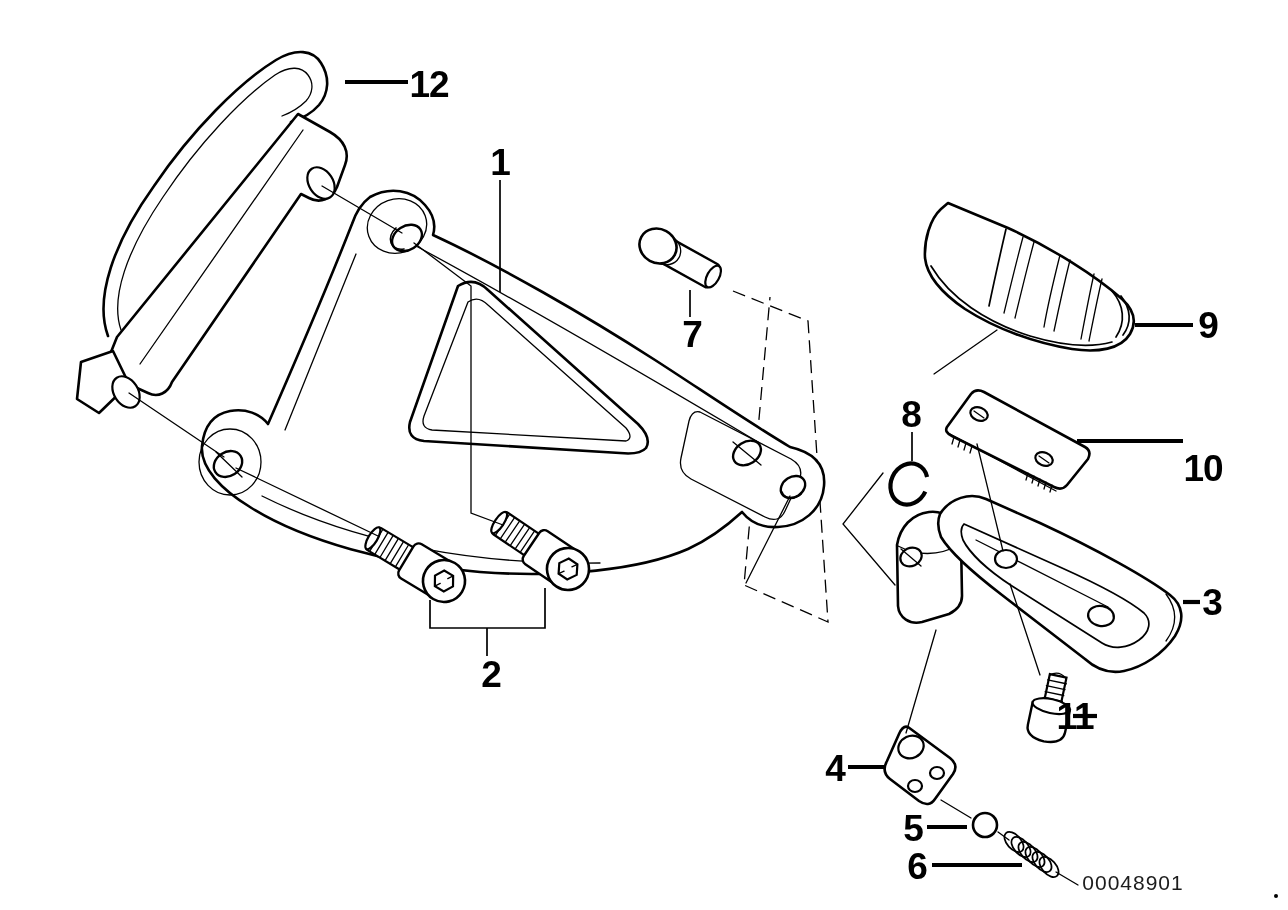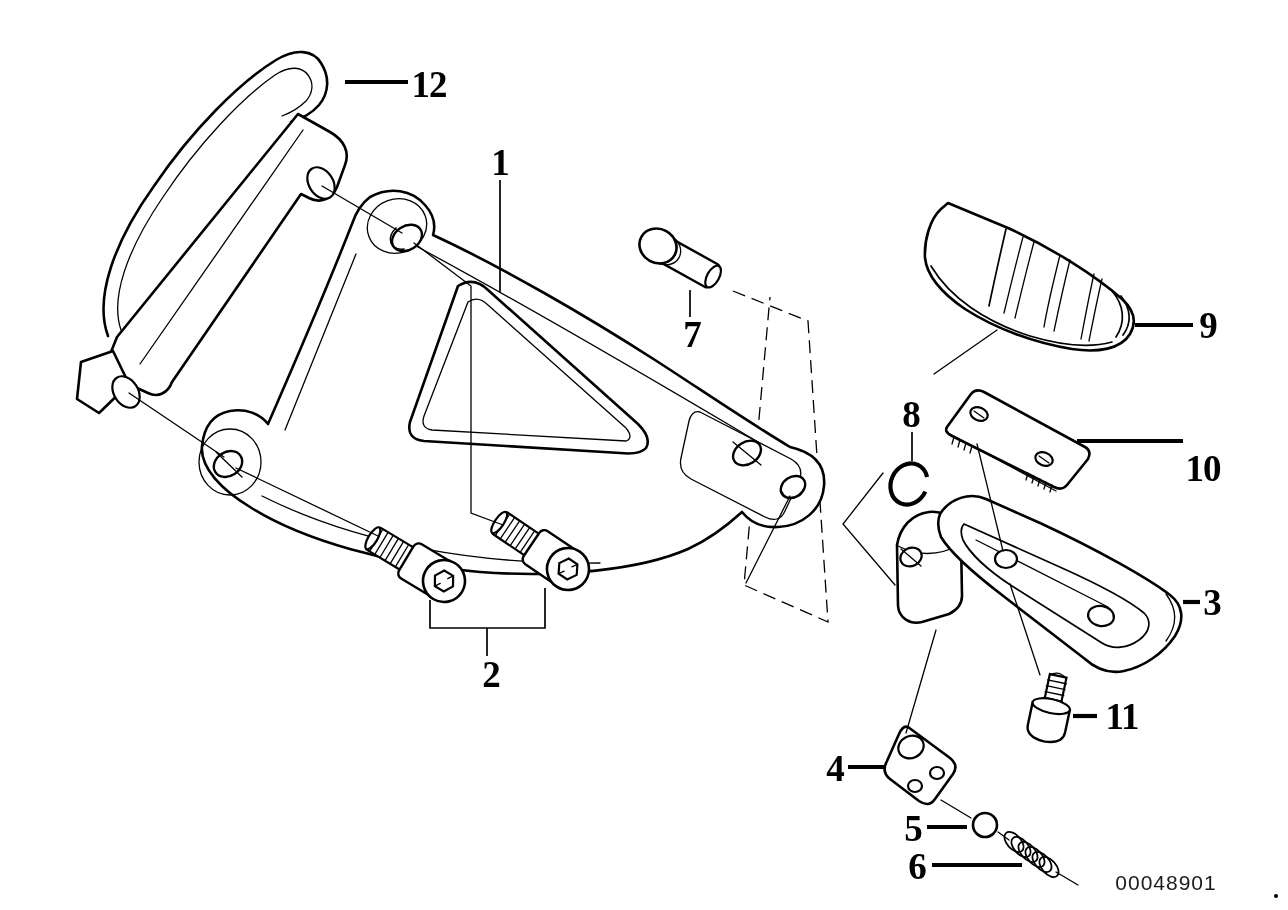--- a/index.html
+++ b/index.html
@@ -7,36 +7,35 @@
     position:relative;
     width:1288px;height:910px;
     background:#ffffff;
     font-family:"Liberation Sans", sans-serif;
     overflow:hidden;
   }
   .stage svg{position:absolute;left:0;top:0;}
   .callout{
     position:absolute;
     transform:translate(-50%,-50%);
-    font-family:Liberation Serif, serif;
+    font-family:Liberation Sans, sans-serif;
     font-weight:bold;
     font-size:37px;
     color:#000;
     line-height:1;
     letter-spacing:-1px;
     user-select:none;
   }
   .diagram-id{
     position:absolute;
     transform:translate(-50%,-50%);
     font-family:"Liberation Sans", sans-serif;
     font-size:21px;
     color:#1c1c1c;
     letter-spacing:1px;
-    margin-left:33px;
   }
   
   .ln{fill:none;stroke:#000;stroke-width:2.6;stroke-linecap:round;stroke-linejoin:round;}
   .wf{fill:#ffffff;stroke:#000;stroke-width:2.6;stroke-linejoin:round;}
   .wf24{fill:#ffffff;stroke:#000;stroke-width:2.4;}
   .wf22{fill:#ffffff;stroke:#000;stroke-width:2.2;}
   .thin{fill:none;stroke:#000;stroke-width:1.3;stroke-linecap:round;}
   .det{fill:none;stroke:#000;stroke-width:1.7;stroke-linecap:round;}
   .leadT{fill:none;stroke:#000;stroke-width:4.2;stroke-linecap:butt;}
   .leadN{fill:none;stroke:#000;stroke-width:1.7;stroke-linecap:butt;}
@@ -215,18 +214,18 @@
       <div class="callout" style="left: 500px; top: 162px;">1</div>
       <div class="callout" style="left: 491px; top: 674px;">2</div>
       <div class="callout" style="left: 1212px; top: 602px;">3</div>
       <div class="callout" style="left: 835px; top: 768px;">4</div>
       <div class="callout" style="left: 913px; top: 828px;">5</div>
       <div class="callout" style="left: 917px; top: 866px;">6</div>
       <div class="callout" style="left: 692px; top: 334px;">7</div>
       <div class="callout" style="left: 911px; top: 414px;">8</div>
       <div class="callout" style="left: 1208px; top: 325px;">9</div>
       <div class="callout" style="left: 1203px; top: 468px;">10</div>
-      <div class="callout" style="left: 1122px; top: 716px;">11</div>
+      <div class="callout" style="left: 1075px; top: 716px;">11</div>
       <div class="callout" style="left: 429px; top: 84px;">12</div>
     </div>
 
   <div class="diagram-id" id="diagram-id" style="left:1133px; top:883px;">00048901</div>
 </div>
 
 </body></html>

